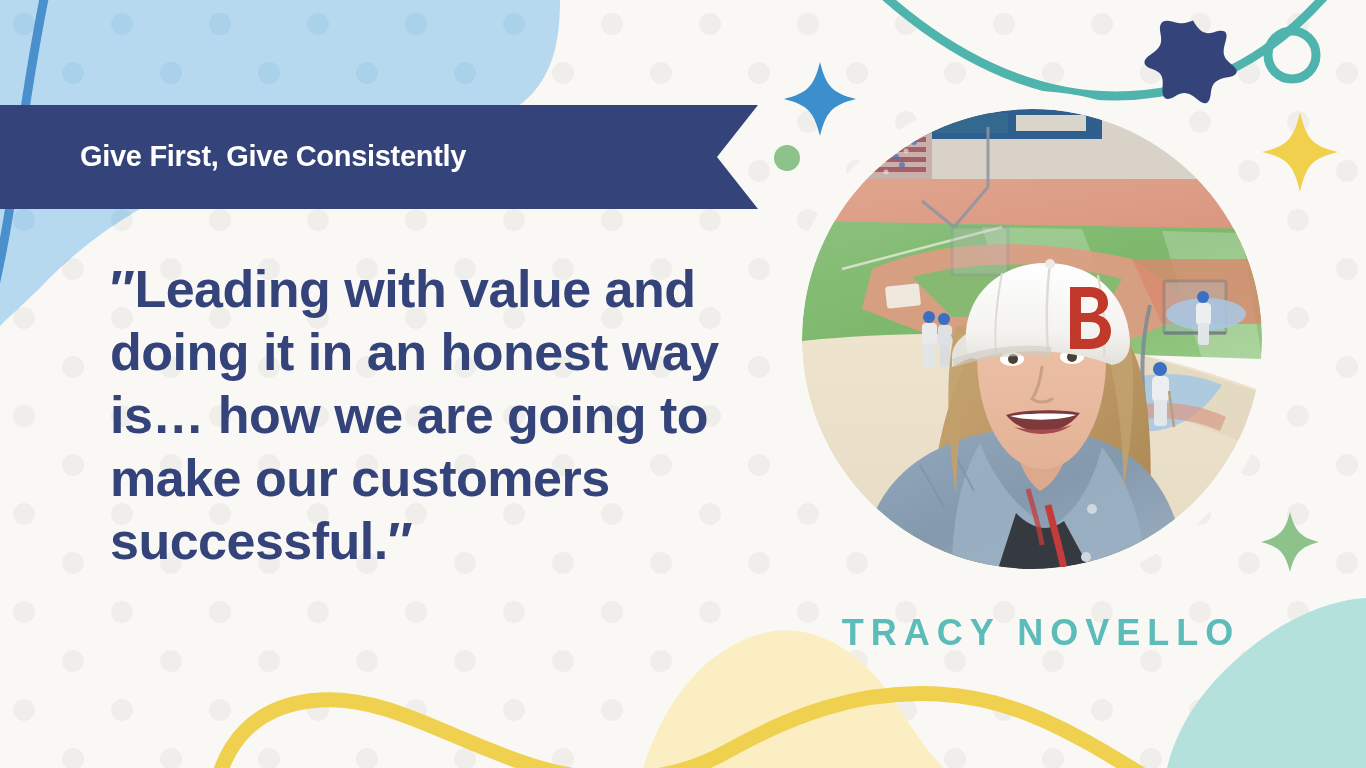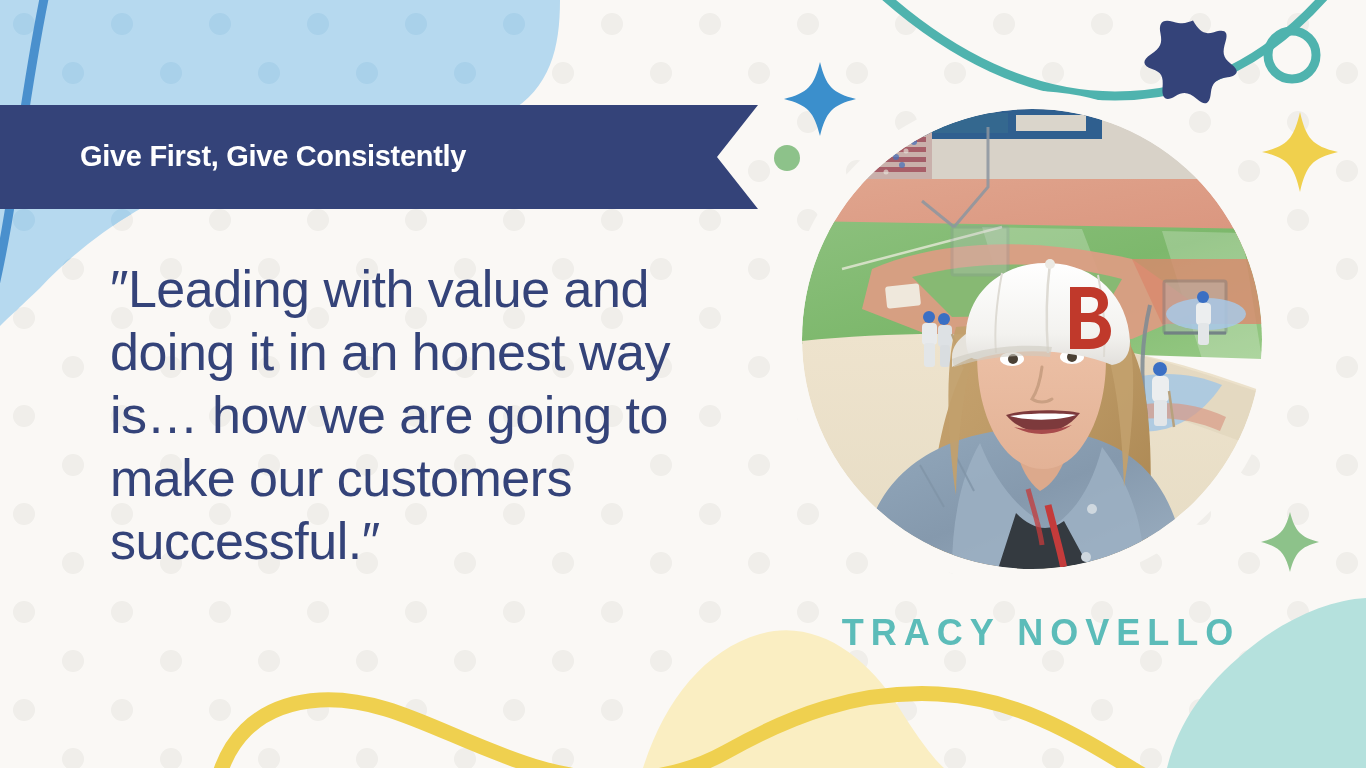--- a/index.html
+++ b/index.html
@@ -57,21 +57,21 @@
 
   
   .quote {
     position: absolute;
     left: 110px;
     top: 258px;
     width: 610px;
     color: #344379;
     font-size: 52px;
     line-height: 63px;
-    font-weight: normal;
+    font-weight: bold;
     letter-spacing: -0.5px;
     font-family: "Liberation Sans", sans-serif;
   }
 
   
   .photo-frame {
     position: absolute;
     left: 793px;
     top: 100px;
     width: 478px;

